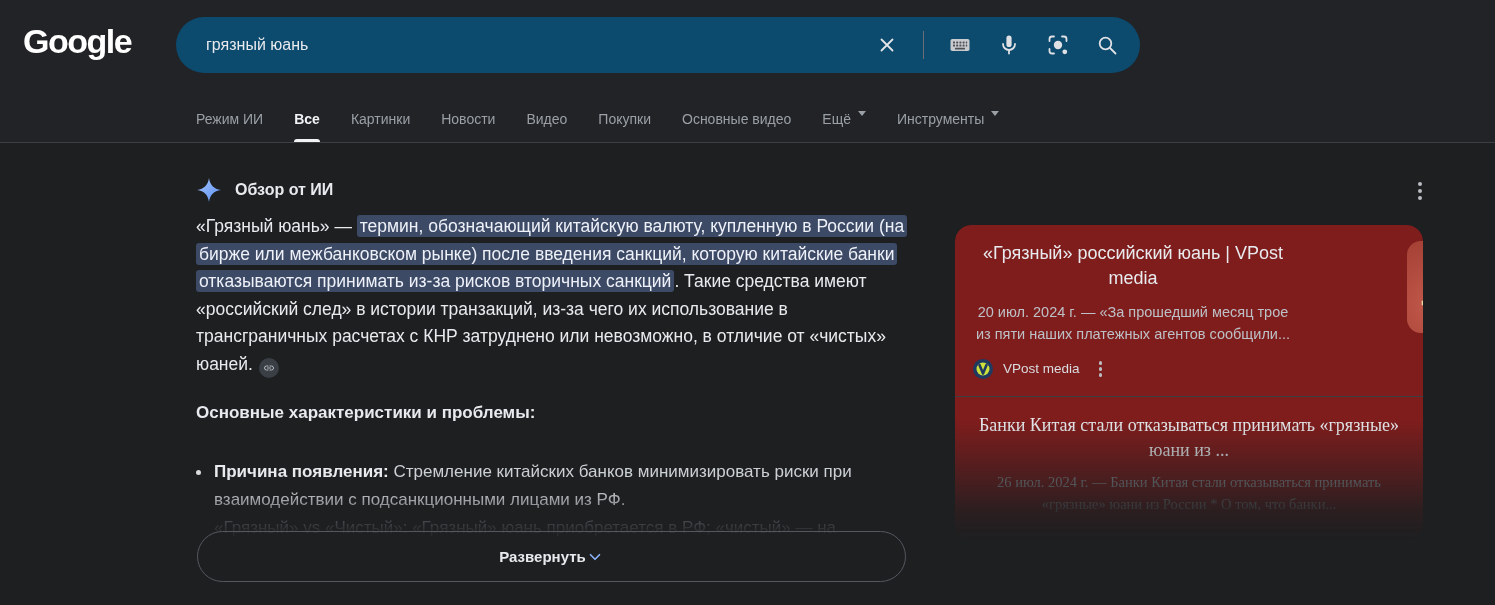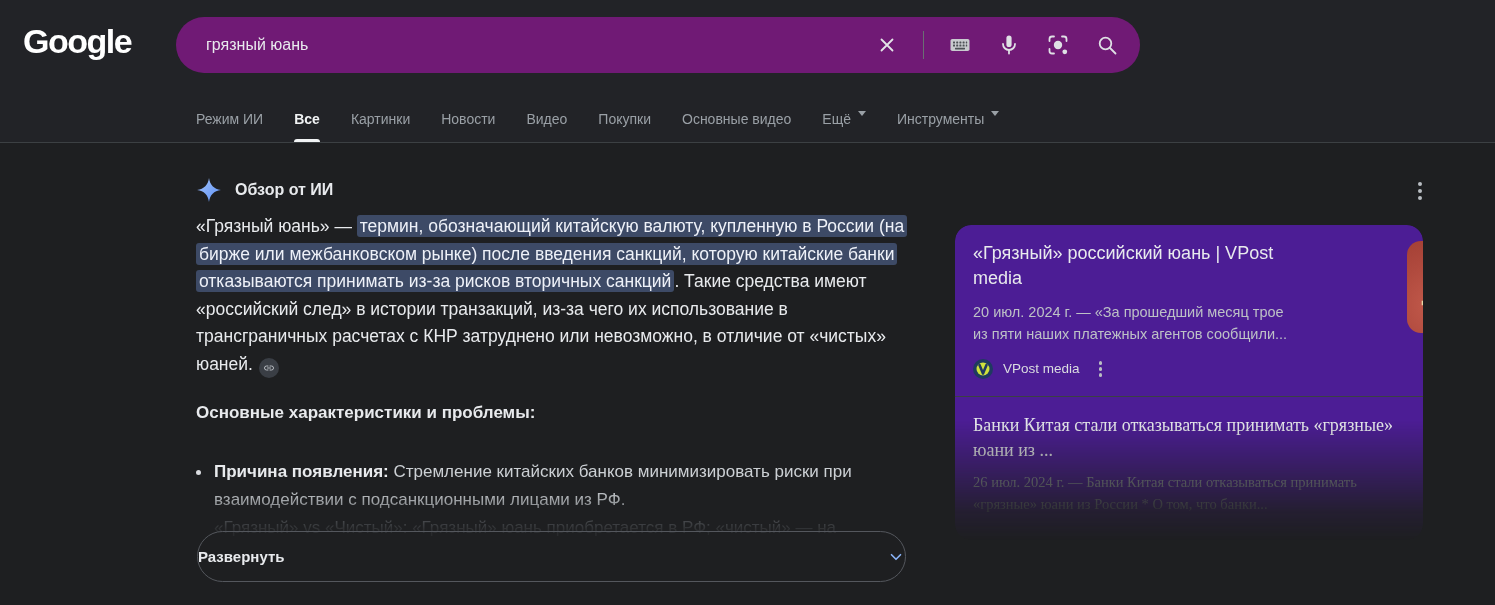--- a/index.html
+++ b/index.html
@@ -14,21 +14,21 @@
   .header {
     position:absolute; top:0; left:0; width:100%; height:143px;
     background:#222327; border-bottom:1px solid #3c4043;
   }
   .logo {
     position:absolute; left:23px; top:22px;
     font-size:34px; font-weight:700; letter-spacing:-1.5px; color:#ffffff;
   }
   .search-bar {
     position:absolute; left:176px; top:17px; width:964px; height:56px;
-    background:#701a75; border-radius:28px;
+    background:#0c4a6e; border-radius:28px;
     display:flex; align-items:center; padding:0 20px 0 30px;
   }
   .search-query { flex:1; font-size:16px; color:#e8eaed; white-space:nowrap; overflow:hidden; }
   .sb-icons { display:flex; align-items:center; gap:23px; }
   .sb-icons .icon-btn { width:26px; height:26px; display:flex; align-items:center; justify-content:center; cursor:pointer; }
   .sb-divider { width:1px; height:28px; background:#6a6e73; }
 
   
   .tabs {
     position:absolute; left:196px; bottom:0; display:flex; gap:31px; align-items:flex-end;
@@ -84,31 +84,32 @@
   .bullet .dot { width:5px; height:5px; border-radius:50%; background:#dadce0; margin-top:12px; flex:none; }
   .bullet .lead { font-weight:bold; color:#e8eaed; }
   .bullet .btext { color:#ccd0d4; }
   .faded-line {
     margin-top:4px; padding-left:18px; font-size:17px; color:#9aa0a6; white-space:nowrap; overflow:hidden;
   }
 
   .expand-btn {
     position:absolute; left:197px; top:531px; width:709px; height:51px;
     border:1px solid #54575d; border-radius:26px; background:transparent;
-    display:flex; align-items:center; justify-content:space-between; 
+    display:flex; align-items:center; justify-content:center; 
     color:#e8eaed; font-size:15px; font-weight:bold; cursor:pointer;
     font-family:"Liberation Sans","DejaVu Sans",sans-serif;
   }
 
   
   .card {
     position:absolute; left:955px; top:225px; width:468px; height:315px;
-    background:#4c1d95; border-radius:16px; padding:16px 18px;
+    background:#7f1d1d; border-radius:16px; padding:16px 18px;
     -webkit-mask-image:linear-gradient(180deg,#000 0%,#000 62%,rgba(0,0,0,.5) 79%,rgba(0,0,0,.14) 91%,transparent 100%);
     mask-image:linear-gradient(180deg,#000 0%,#000 62%,rgba(0,0,0,.5) 79%,rgba(0,0,0,.14) 91%,transparent 100%);
+    text-align:center;
   }
   .result1 { position:relative; padding-right:112px; min-height:100px; }
   .r-title { font-size:18px; line-height:25px; color:#e8eaed; cursor:pointer; }
   .r-snippet { margin-top:10px; font-size:14.5px; line-height:22px; color:#bdc1c6; }
   .thumb {
     position:absolute; right:-94px; top:0; width:92px; height:92px; border-radius:14px;
     overflow:hidden; cursor:pointer;
     background:
       radial-gradient(circle at 78% 30%, rgba(120,40,35,.9) 0%, rgba(120,40,35,0) 26%),
       radial-gradient(circle at 70% 55%, rgba(150,60,50,.8) 0%, rgba(150,60,50,0) 35%),

